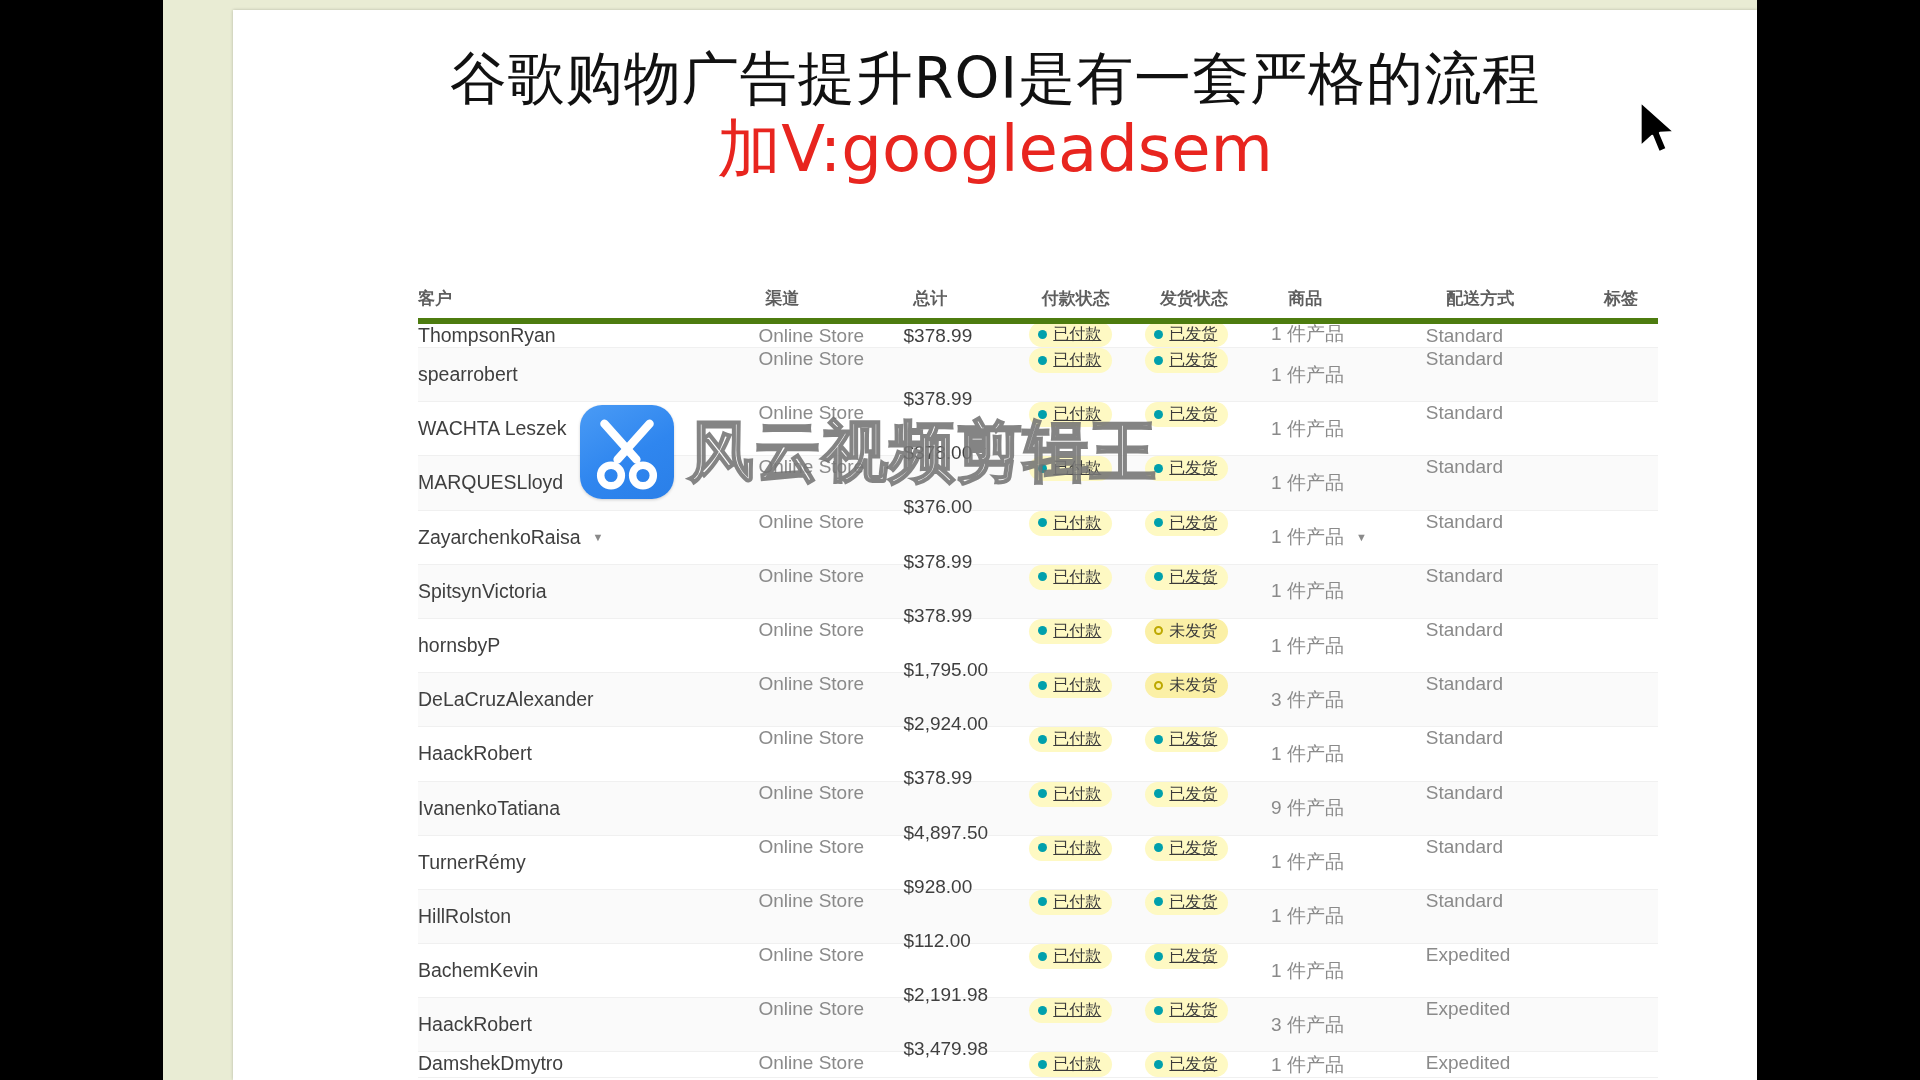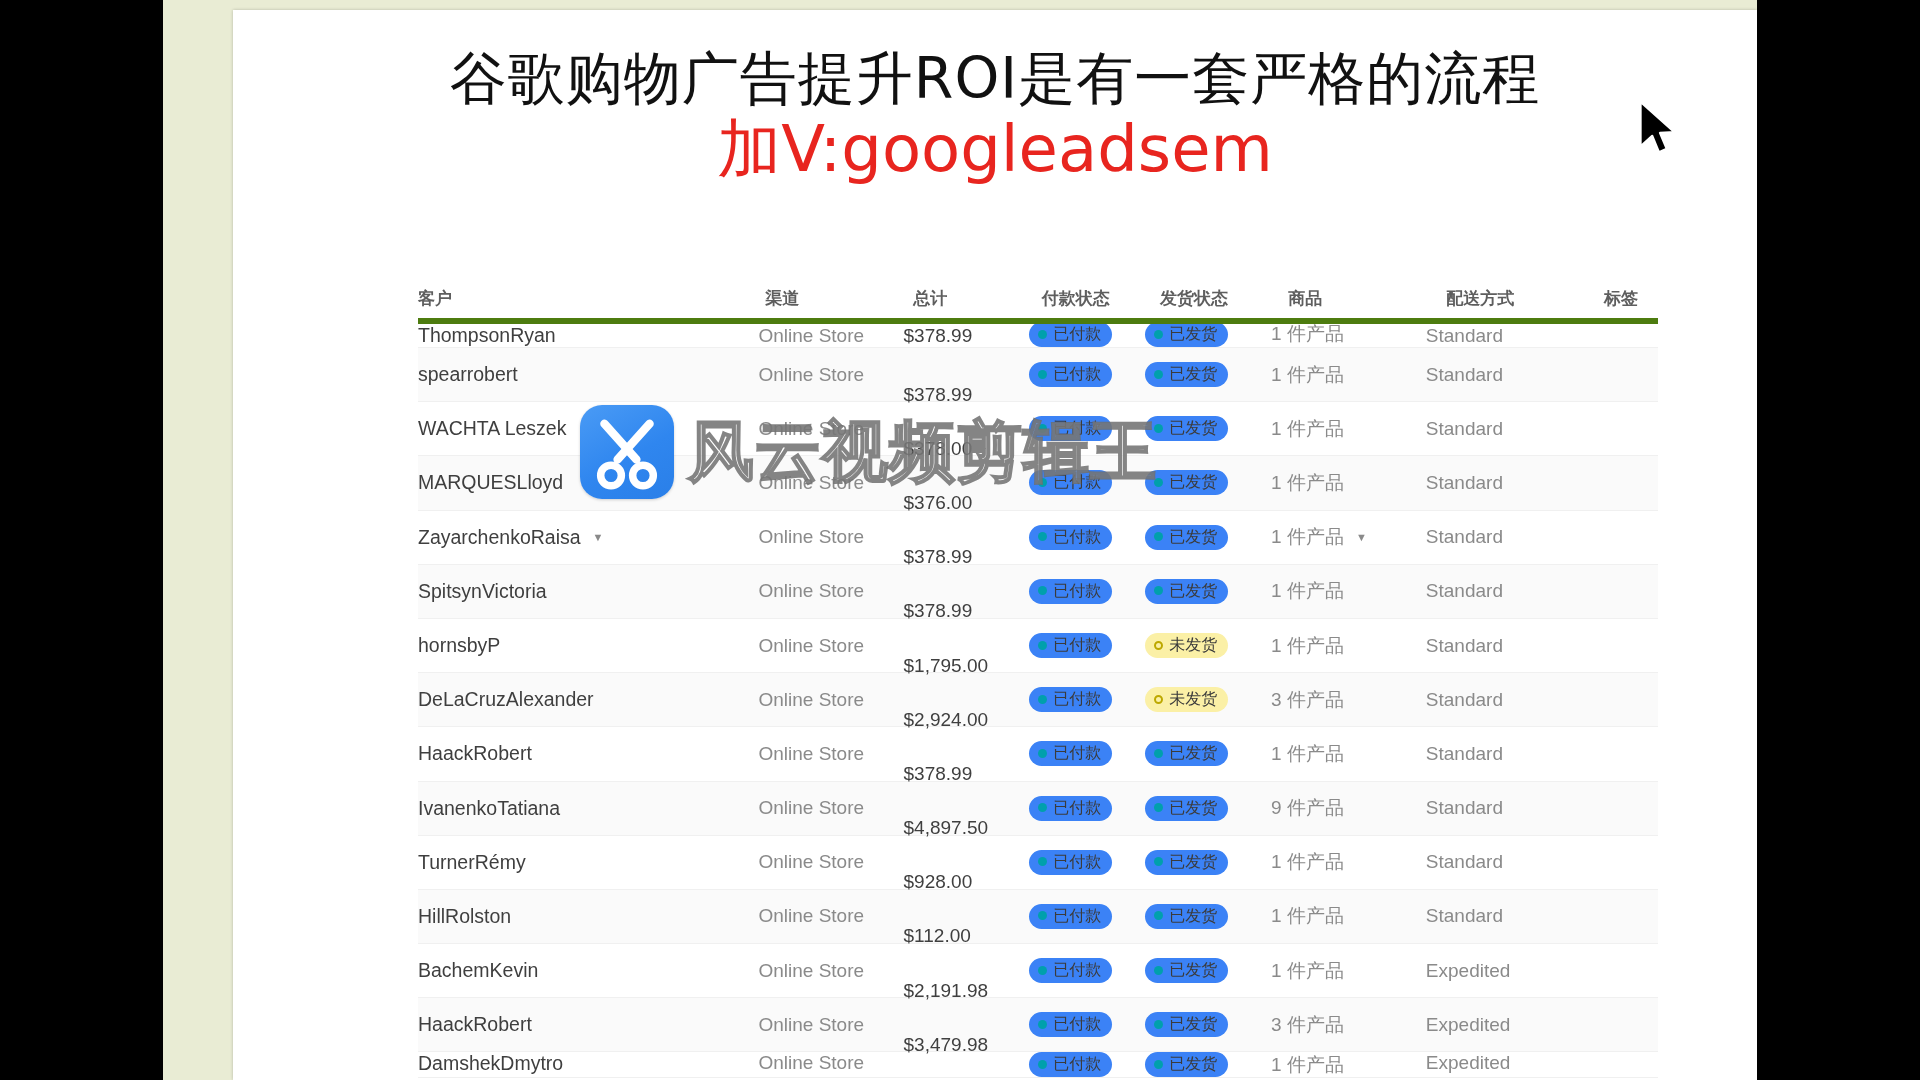--- a/index.html
+++ b/index.html
@@ -68,21 +68,20 @@
     white-space: nowrap;
   }
 
   .tbody {
     position: relative;
     width: 1240px;
     border-top: 6px solid #4d7c0f;
   }
   .row {
     display: flex;
-    align-items: center;
     height: 54.2px;
     border-bottom: 1px solid #f0f0f0;
     background: #ffffff;
   }
   .row.alt { background: #fafafa; }
   .row.clip-top { height: 24px; overflow: hidden; align-items: flex-end; }
   .row.clip-bottom { height: 26px; overflow: hidden; align-items: flex-start; }
 
   
   .c-cust   { width: 352px; display:flex; align-items:center; gap:12px; }
@@ -112,21 +111,21 @@
     display: inline-flex;
     align-items: center;
     gap: 6px;
     border-radius: 16px;
     padding: 4px 11px 5px 9px;
     font-size: 16px;
     color: #3b3b3b;
     line-height: 1;
     white-space: nowrap;
   }
-  .badge.grey   { background: #3b82f6; }
+  .badge.grey   { background: #fef9c3; text-decoration: underline; }
   .badge.yellow { background: #fbf0a6; }
 
   .dot {
     width: 9px; height: 9px; border-radius: 50%;
     display: inline-block; flex: 0 0 auto;
   }
   .dot.teal { background: #00a0ac; }
   .dot.hollow {
     background: transparent;
     border: 2.2px solid #bda800;

